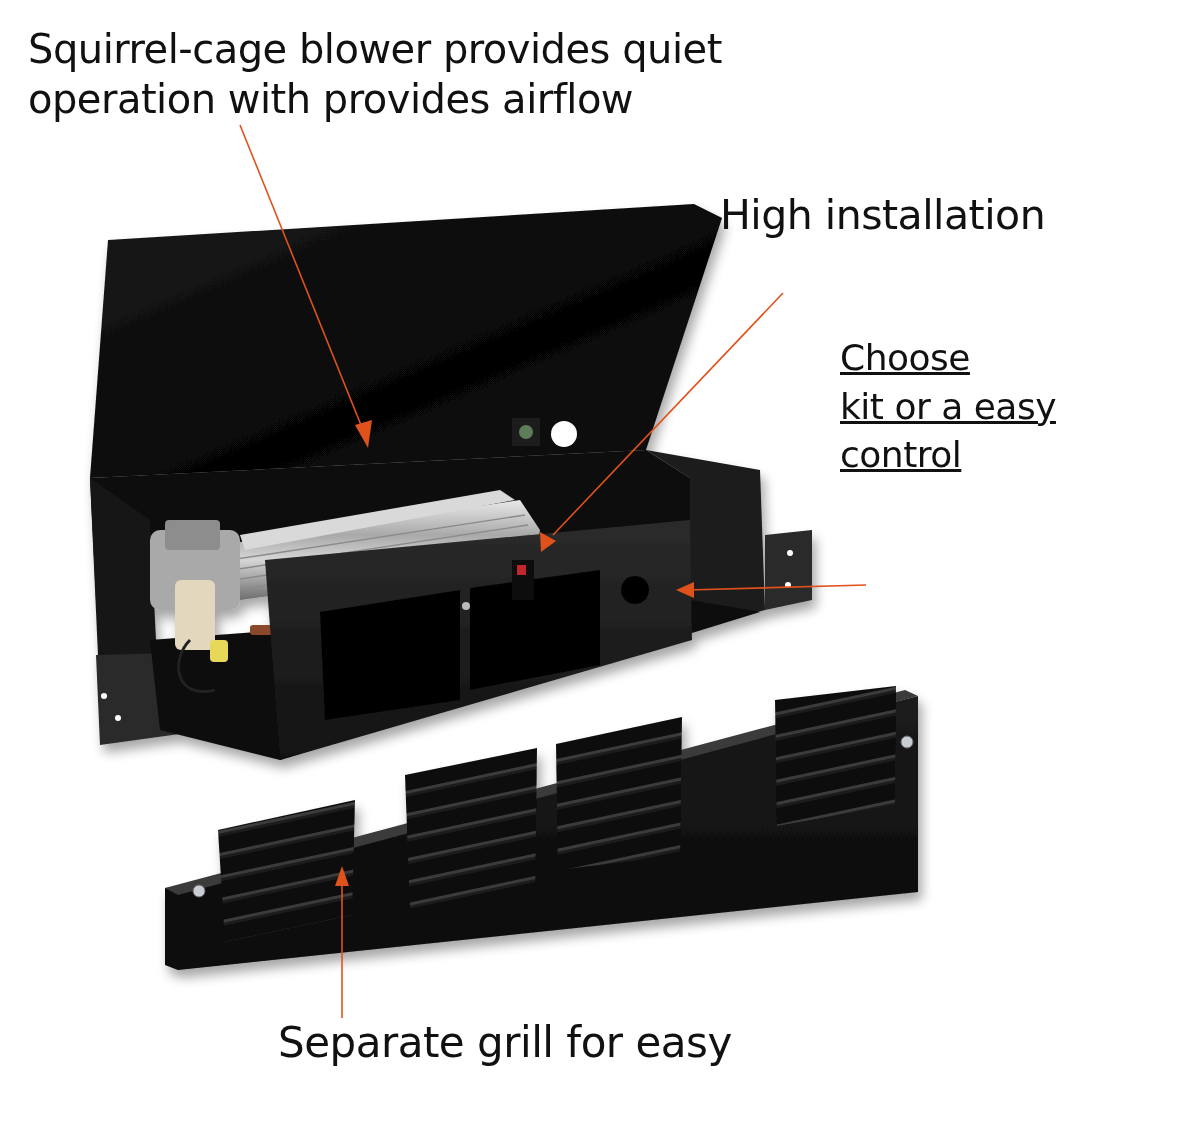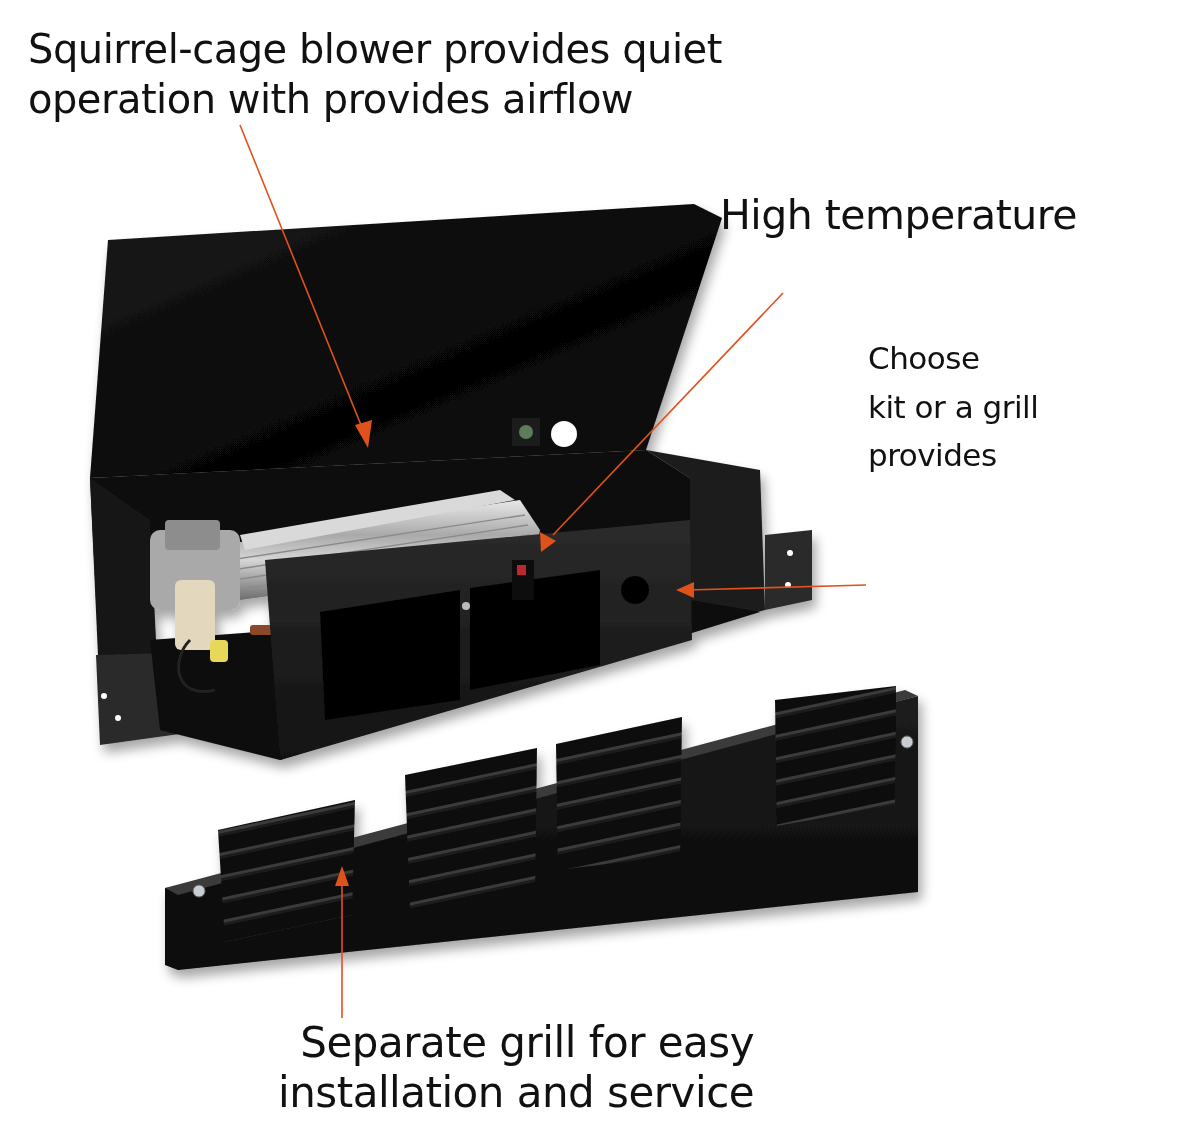--- a/index.html
+++ b/index.html
@@ -3,21 +3,21 @@
 <meta charset="utf-8">
 <style>
   html, body { margin: 0; padding: 0; background: #ffffff; }
   body { width: 1200px; height: 1136px; position: relative; overflow: hidden;
          font-family: "DejaVu Sans", sans-serif; }
   .callout { position: absolute; color: #111111; font-family: "DejaVu Sans", sans-serif;
              font-weight: 400; letter-spacing: -0.5px; white-space: nowrap; }
   .callout .line { display: block; }
   #c-blower { left: 28px; top: 16px; font-size: 40px; line-height: 50px; margin-top: 8px; }
   #c-shutoff { left: 720px; top: 190px; font-size: 41px; line-height: 50px; }
-  #c-thermo { left: 868px; top: 334px; font-size: 31px; line-height: 48.5px; }
+  #c-thermo { left: 840px; top: 334px; font-size: 36px; line-height: 48.5px; text-decoration: underline; }
   #c-grill { left: 278px; top: 1018px; font-size: 42px; line-height: 50px; text-align: right; }
   svg.art { position: absolute; left: 0; top: 0; }
 </style>
 </head>
 <body>
 
 <svg class="art" width="1200" height="1136" viewBox="0 0 1200 1136" xmlns="http://www.w3.org/2000/svg">
   <defs>
     <linearGradient id="lidGrad" x1="0" y1="0" x2="1" y2="1">
       <stop offset="0" stop-color="#1a1a1a"></stop>
@@ -140,25 +140,24 @@
     <polygon points="342,866 335,886 349,886" fill="#e0521c" stroke="none"></polygon>
   </g>
 </svg>
 
 <div id="c-blower" class="callout">
   <span class="line">Squirrel-cage blower provides quiet</span>
   <span class="line">operation with provides airflow</span>
 </div>
 
 <div id="c-shutoff" class="callout">
-  <span class="line">High temperature</span>
+  <span class="line">High installation</span>
 </div>
 
 <div id="c-thermo" class="callout">
   <span class="line">Choose</span>
-  <span class="line">kit or a grill</span>
-  <span class="line">provides</span>
+  <span class="line">kit or a easy</span>
+  <span class="line">control</span>
 </div>
 
 <div id="c-grill" class="callout">
   <span class="line">Separate grill for easy</span>
-  <span class="line">installation and service</span>
 </div>
 
 </body></html>

